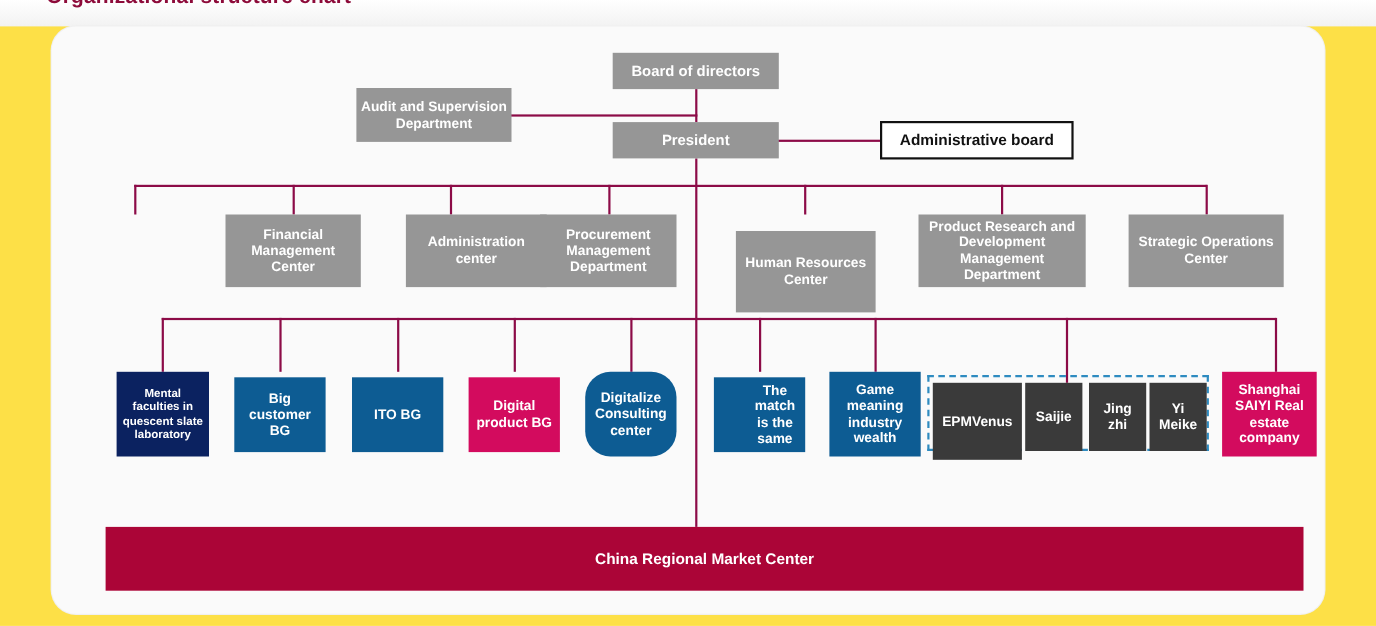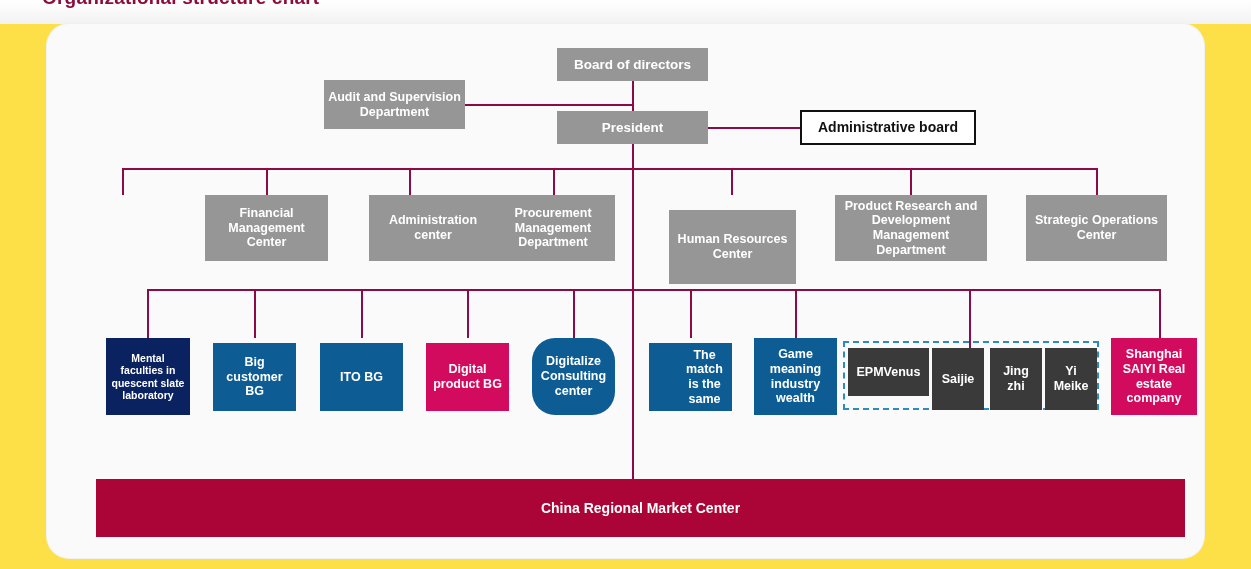--- a/index.html
+++ b/index.html
@@ -152,21 +152,21 @@
   </div>
   <div class="node blue" style="left:649px;top:343px;width:83px;height:68px;font-size:12.5px;padding-left:32px;">
     <span>The match is the same</span>
   </div>
   <div class="node blue" style="left:754px;top:338px;width:83px;height:77px;font-size:12.5px;">
     <span>Game meaning industry wealth</span>
   </div>
 
   <div class="dashgroup" style="left:843px;top:341px;width:256px;height:69px;"></div>
 
-  <div class="node darkgray" style="left:848px;top:348px;width:81px;height:48px;font-size:12.5px;">
+  <div class="node darkgray" style="left:848px;top:348px;width:81px;height:70px;font-size:12.5px;">
     <span>EPMVenus</span>
   </div>
   <div class="node darkgray" style="left:932px;top:348px;width:52px;height:62px;font-size:12.5px;">
     <span>Saijie</span>
   </div>
   <div class="node darkgray" style="left:990px;top:348px;width:52px;height:62px;font-size:12.5px;">
     <span>Jing zhi</span>
   </div>
   <div class="node darkgray" style="left:1045px;top:348px;width:52px;height:62px;font-size:12.5px;">
     <span>Yi Meike</span>

